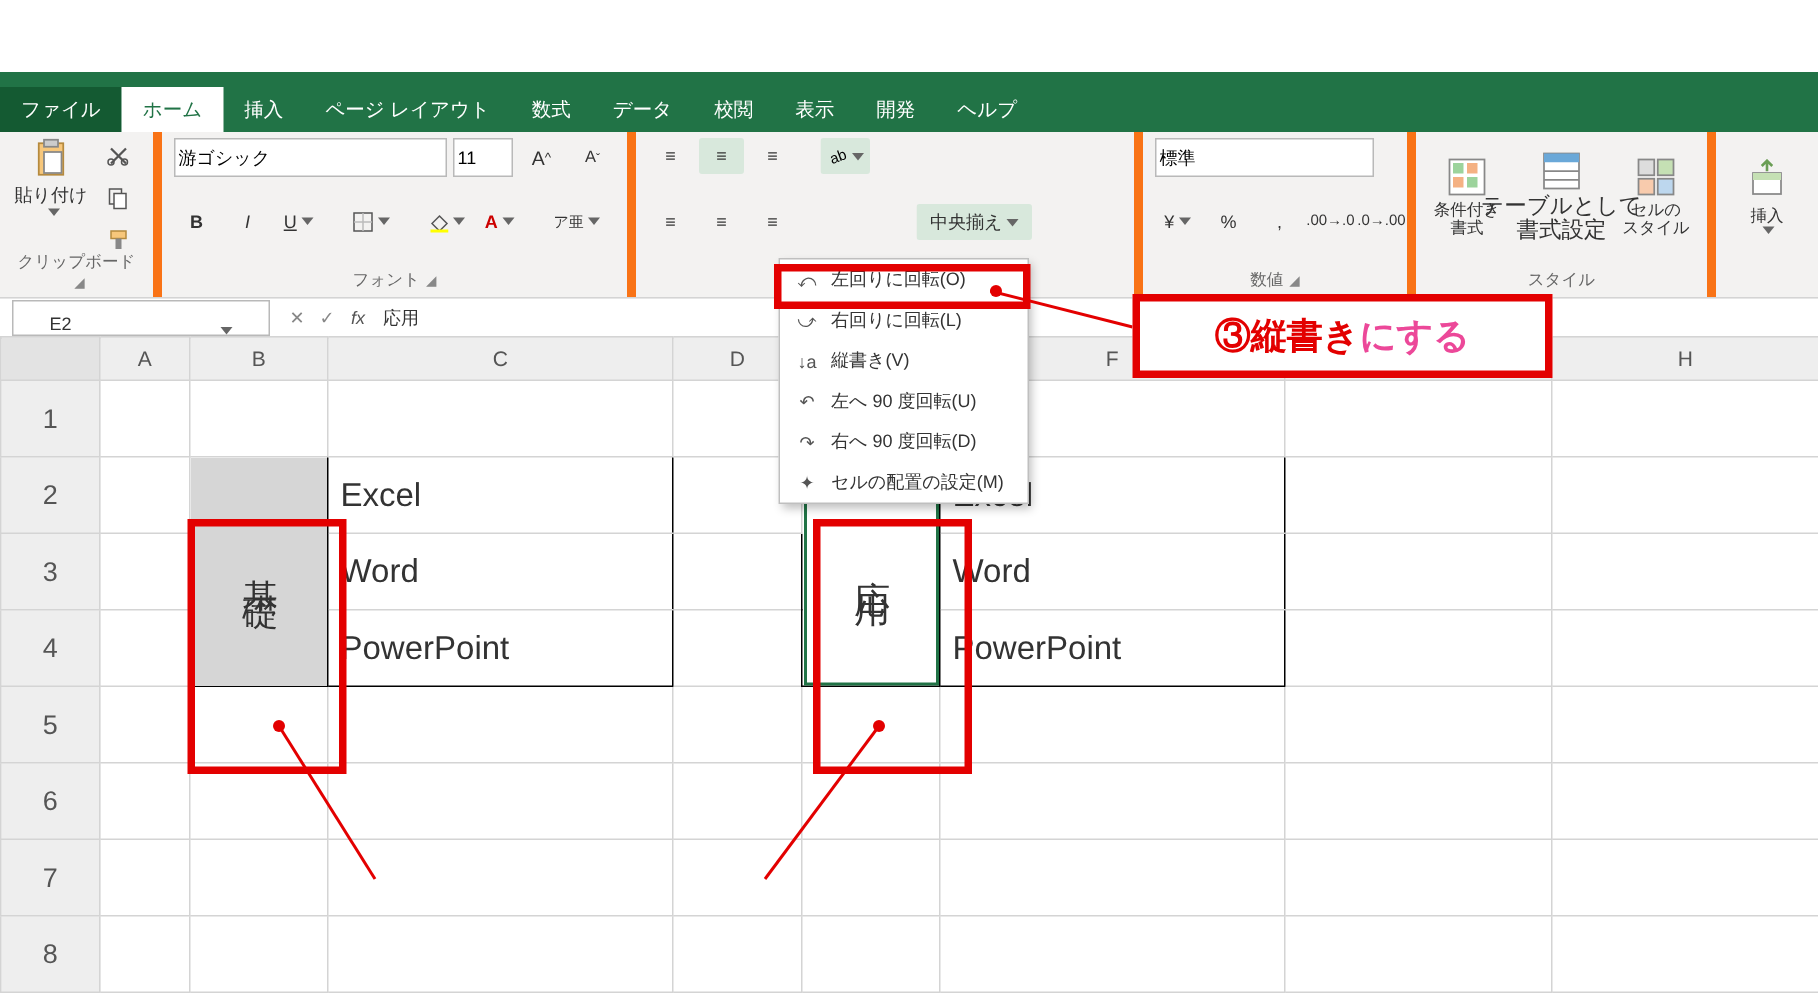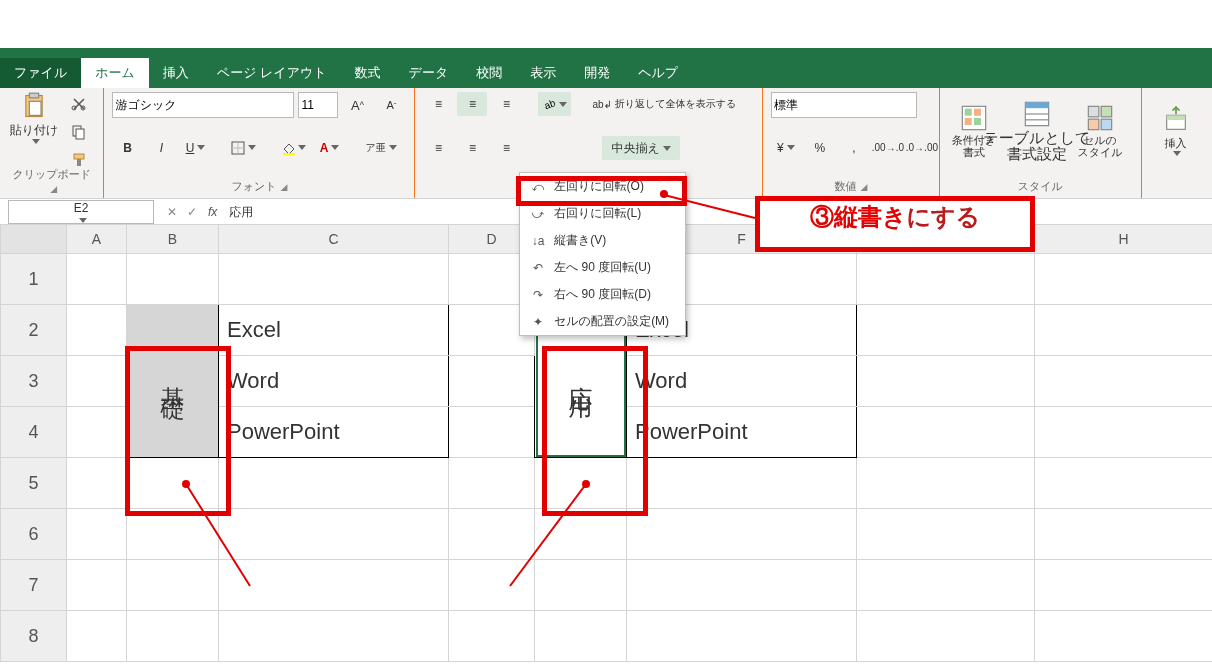--- a/index.html
+++ b/index.html
@@ -9,34 +9,34 @@
   
   .tabrow{height:30px;background:#217346;display:flex;align-items:stretch;color:#fff;}
   .tab{padding:0 14px;display:flex;align-items:center;font-size:13px;cursor:pointer;}
   .tab.active{background:#fff;color:#217346;}
   .tab.file{background:#145A32;}
   .tell{display:flex;align-items:center;gap:6px;margin-left:10px;}
   .bulb{width:14px;height:14px;border:1.5px solid #fff;border-radius:50%;position:relative;}
   .bulb:after{content:"";position:absolute;left:4px;top:3px;width:4px;height:4px;border:1.5px solid #fff;border-radius:50%;}
   
   .ribbon{height:110px;background:#f3f2f1;border-bottom:1px solid #d4d4d4;display:flex;position:relative;}
-  .group{border-right:1px solid #f97316;padding:4px 8px 2px 8px;display:flex;flex-direction:column;justify-content:space-between;}
+  .group{border-right:6px solid #f97316;padding:4px 8px 2px 8px;display:flex;flex-direction:column;justify-content:space-between;}
   .grouplabel{font-size:11px;color:#666;text-align:center;padding:2px 0;}
   .grouplabel .dlg{font-size:9px;margin-left:4px;color:#888;}
   .row{display:flex;align-items:center;gap:4px;}
   .btn{display:inline-flex;align-items:center;justify-content:center;min-width:22px;height:22px;border:1px solid transparent;border-radius:2px;padding:0 3px;cursor:pointer;}
   .dd{width:0;height:0;border-left:4px solid transparent;border-right:4px solid transparent;border-top:5px solid #666;margin-left:3px;}
   select,input.cbo{height:22px;border:1px solid #b9b9b9;background:#fff;font-size:12px;}
   .big{display:flex;flex-direction:column;align-items:center;justify-content:center;width:52px;cursor:pointer;}
   .big .ic{width:28px;height:28px;margin-bottom:2px;}
   .sep{width:1px;background:#d9d9d9;margin:4px 4px;}
   svg{display:block;}
   
   .fbar{height:26px;border-bottom:1px solid #d4d4d4;display:flex;align-items:center;}
-  .namebox{width:122px;height:22px;border:1px solid #b9b9b9;margin:0 8px;padding:0 11px;display:flex;align-items:center;justify-content:space-between;background:#fff;flex-direction:column;}
+  .namebox{width:122px;height:22px;border:1px solid #b9b9b9;margin:0 8px;padding:0 24px;display:flex;align-items:flex-end;justify-content:space-between;background:#fff;}
   .fx{font-style:italic;color:#555;margin:0 6px;}
   .ftxt{flex:1;padding:0 6px;color:#333;}
   .fbtn{width:20px;text-align:center;color:#888;}
   
   .gridwrap{position:absolute;left:0;top:176px;right:0;bottom:0;}
   table.grid{border-collapse:collapse;table-layout:fixed;width:100%;}
   .grid th,.grid td{border:1px solid #d4d4d4;font-weight:normal;}
   .grid thead th{background:#eee;height:26px;font-size:14px;color:#555;text-align:center;}
   .grid tbody th{background:#eee;width:66px;height:48px;font-size:18px;color:#555;text-align:center;}
   .grid thead th:first-child{width:66px;background:#e3e3e3;}
@@ -55,22 +55,22 @@
   .thickB{border-bottom:1px solid #000 !important;}
   .txt{padding:4px 8px;font-size:22px;display:block;}
   .vlabel{position:absolute;left:0;top:0;width:100%;height:144px;display:flex;align-items:center;justify-content:center;}
   .vtxt{writing-mode:vertical-rl;font-size:24px;letter-spacing:10px;}
   
   .menu{position:absolute;left:519px;top:84px;width:165px;background:#fff;border:1px solid #bfbfbf;box-shadow:2px 3px 6px rgba(0,0,0,.25);z-index:10;}
   .mitem{display:flex;align-items:center;gap:8px;padding:5px 10px;font-size:12px;cursor:pointer;}
   .mic{width:16px;height:16px;display:flex;align-items:center;justify-content:center;color:#555;font-size:12px;}
   
   .redbox{position:absolute;border:5px solid #e30000;box-sizing:border-box;z-index:20;}
-  .callout{position:absolute;border:5px solid #e30000;background:#fff;color:#e30000;font-weight:bold;z-index:25;display:flex;justify-content:center;}
-  .callout .blk{color:#b91c1c;font-family:Liberation Serif, serif;}
+  .callout{position:absolute;border:5px solid #e30000;background:#fff;color:#e30000;font-weight:bold;z-index:25;display:flex;align-items:center;justify-content:center;}
+  .callout .blk{color:#ec4899;font-family:Liberation Serif, serif;}
   svg.line{position:absolute;z-index:19;pointer-events:none;}
 </style>
 </head>
 <body>
 
 <div class="app">
   <div class="titlebar"></div>
 
   <div class="tabrow">
     <div class="tab file">ファイル</div>
@@ -177,21 +177,20 @@
         <span class="btn" style="background:#d8e8dc">≡</span>
         <span class="btn">≡</span>
         <span class="sep"></span>
         <span class="btn" style="background:#d8e8dc">
             <svg width="14" height="14">
               <text x="2" y="11" font-size="10" transform="rotate(-20 7 7)">ab</text>
             </svg>
             <span class="dd"></span>
           </span>
         <span class="sep"></span>
-        <span class="btn" style="font-size:10px"><span>ab↲</span>&nbsp;<span>折り返して全体を表示する</span></span>
       </div>
       <div class="row">
         <span class="btn">≡</span>
         <span class="btn">≡</span>
         <span class="btn">≡</span>
         <span class="sep"></span>
         <span style="width:60px"></span>
         <span class="btn" style="background:#d8e8dc;padding:0 8px">
             <span>中央揃え</span>
             <span class="dd"></span>

